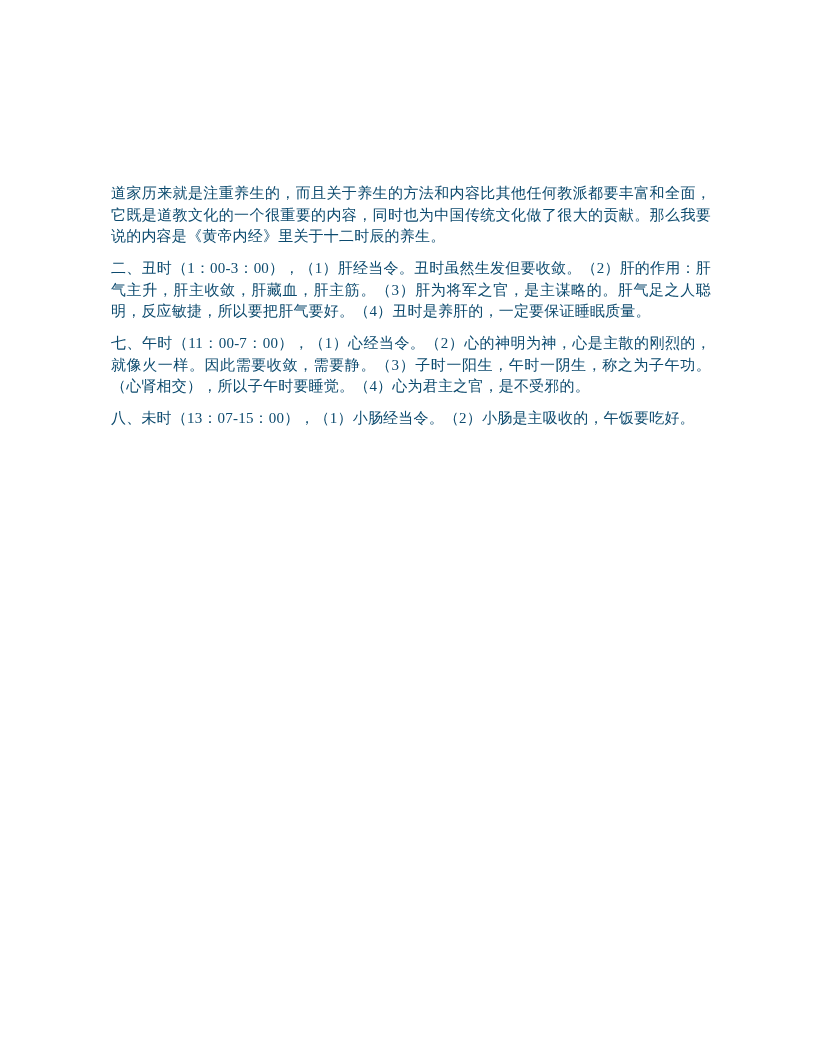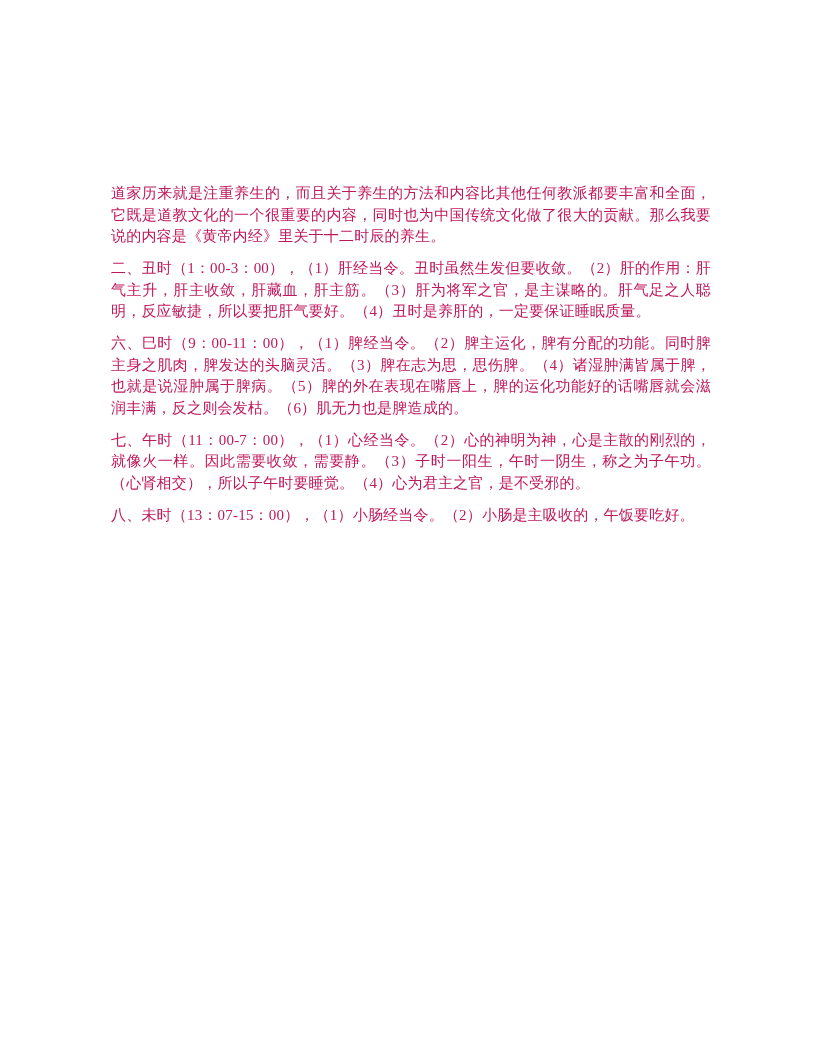--- a/index.html
+++ b/index.html
@@ -14,36 +14,35 @@
     margin: 0 auto;
     background: #ffffff;
     overflow: hidden;
     font-family: "Liberation Serif", "DejaVu Serif", serif;
   }
   .content {
     position: absolute;
     left: 111px;
     top: 183px;
     width: 600px;
-    color: #be185d;
+    color: #0c4a6e;
     font-size: 15px;
     line-height: 21.5px;
     text-align: justify;
     text-justify: inter-character;
     letter-spacing: 0.2px;
   }
   .content p {
     margin: 0 0 10.5px 0;
     word-break: break-all;
   }
 </style>
 </head>
 <body>
 
 <div class="page">
   <div class="content">
     <p>道家历来就是注重养生的，而且关于养生的方法和内容比其他任何教派都要丰富和全面，它既是道教文化的一个很重要的内容，同时也为中国传统文化做了很大的贡献。那么我要说的内容是《黄帝内经》里关于十二时辰的养生。</p>
     <p>二、丑时（1：00-3：00），（1）肝经当令。丑时虽然生发但要收敛。（2）肝的作用：肝气主升，肝主收敛，肝藏血，肝主筋。（3）肝为将军之官，是主谋略的。肝气足之人聪明，反应敏捷，所以要把肝气要好。（4）丑时是养肝的，一定要保证睡眠质量。</p>
-    <p>六、巳时（9：00-11：00），（1）脾经当令。（2）脾主运化，脾有分配的功能。同时脾主身之肌肉，脾发达的头脑灵活。（3）脾在志为思，思伤脾。（4）诸湿肿满皆属于脾，也就是说湿肿属于脾病。（5）脾的外在表现在嘴唇上，脾的运化功能好的话嘴唇就会滋润丰满，反之则会发枯。（6）肌无力也是脾造成的。</p>
     <p>七、午时（11：00-7：00），（1）心经当令。（2）心的神明为神，心是主散的刚烈的，就像火一样。因此需要收敛，需要静。（3）子时一阳生，午时一阴生，称之为子午功。（心肾相交），所以子午时要睡觉。（4）心为君主之官，是不受邪的。</p>
     <p>八、未时（13：07-15：00），（1）小肠经当令。（2）小肠是主吸收的，午饭要吃好。</p>
   </div>
 </div>
 
 </body></html>

